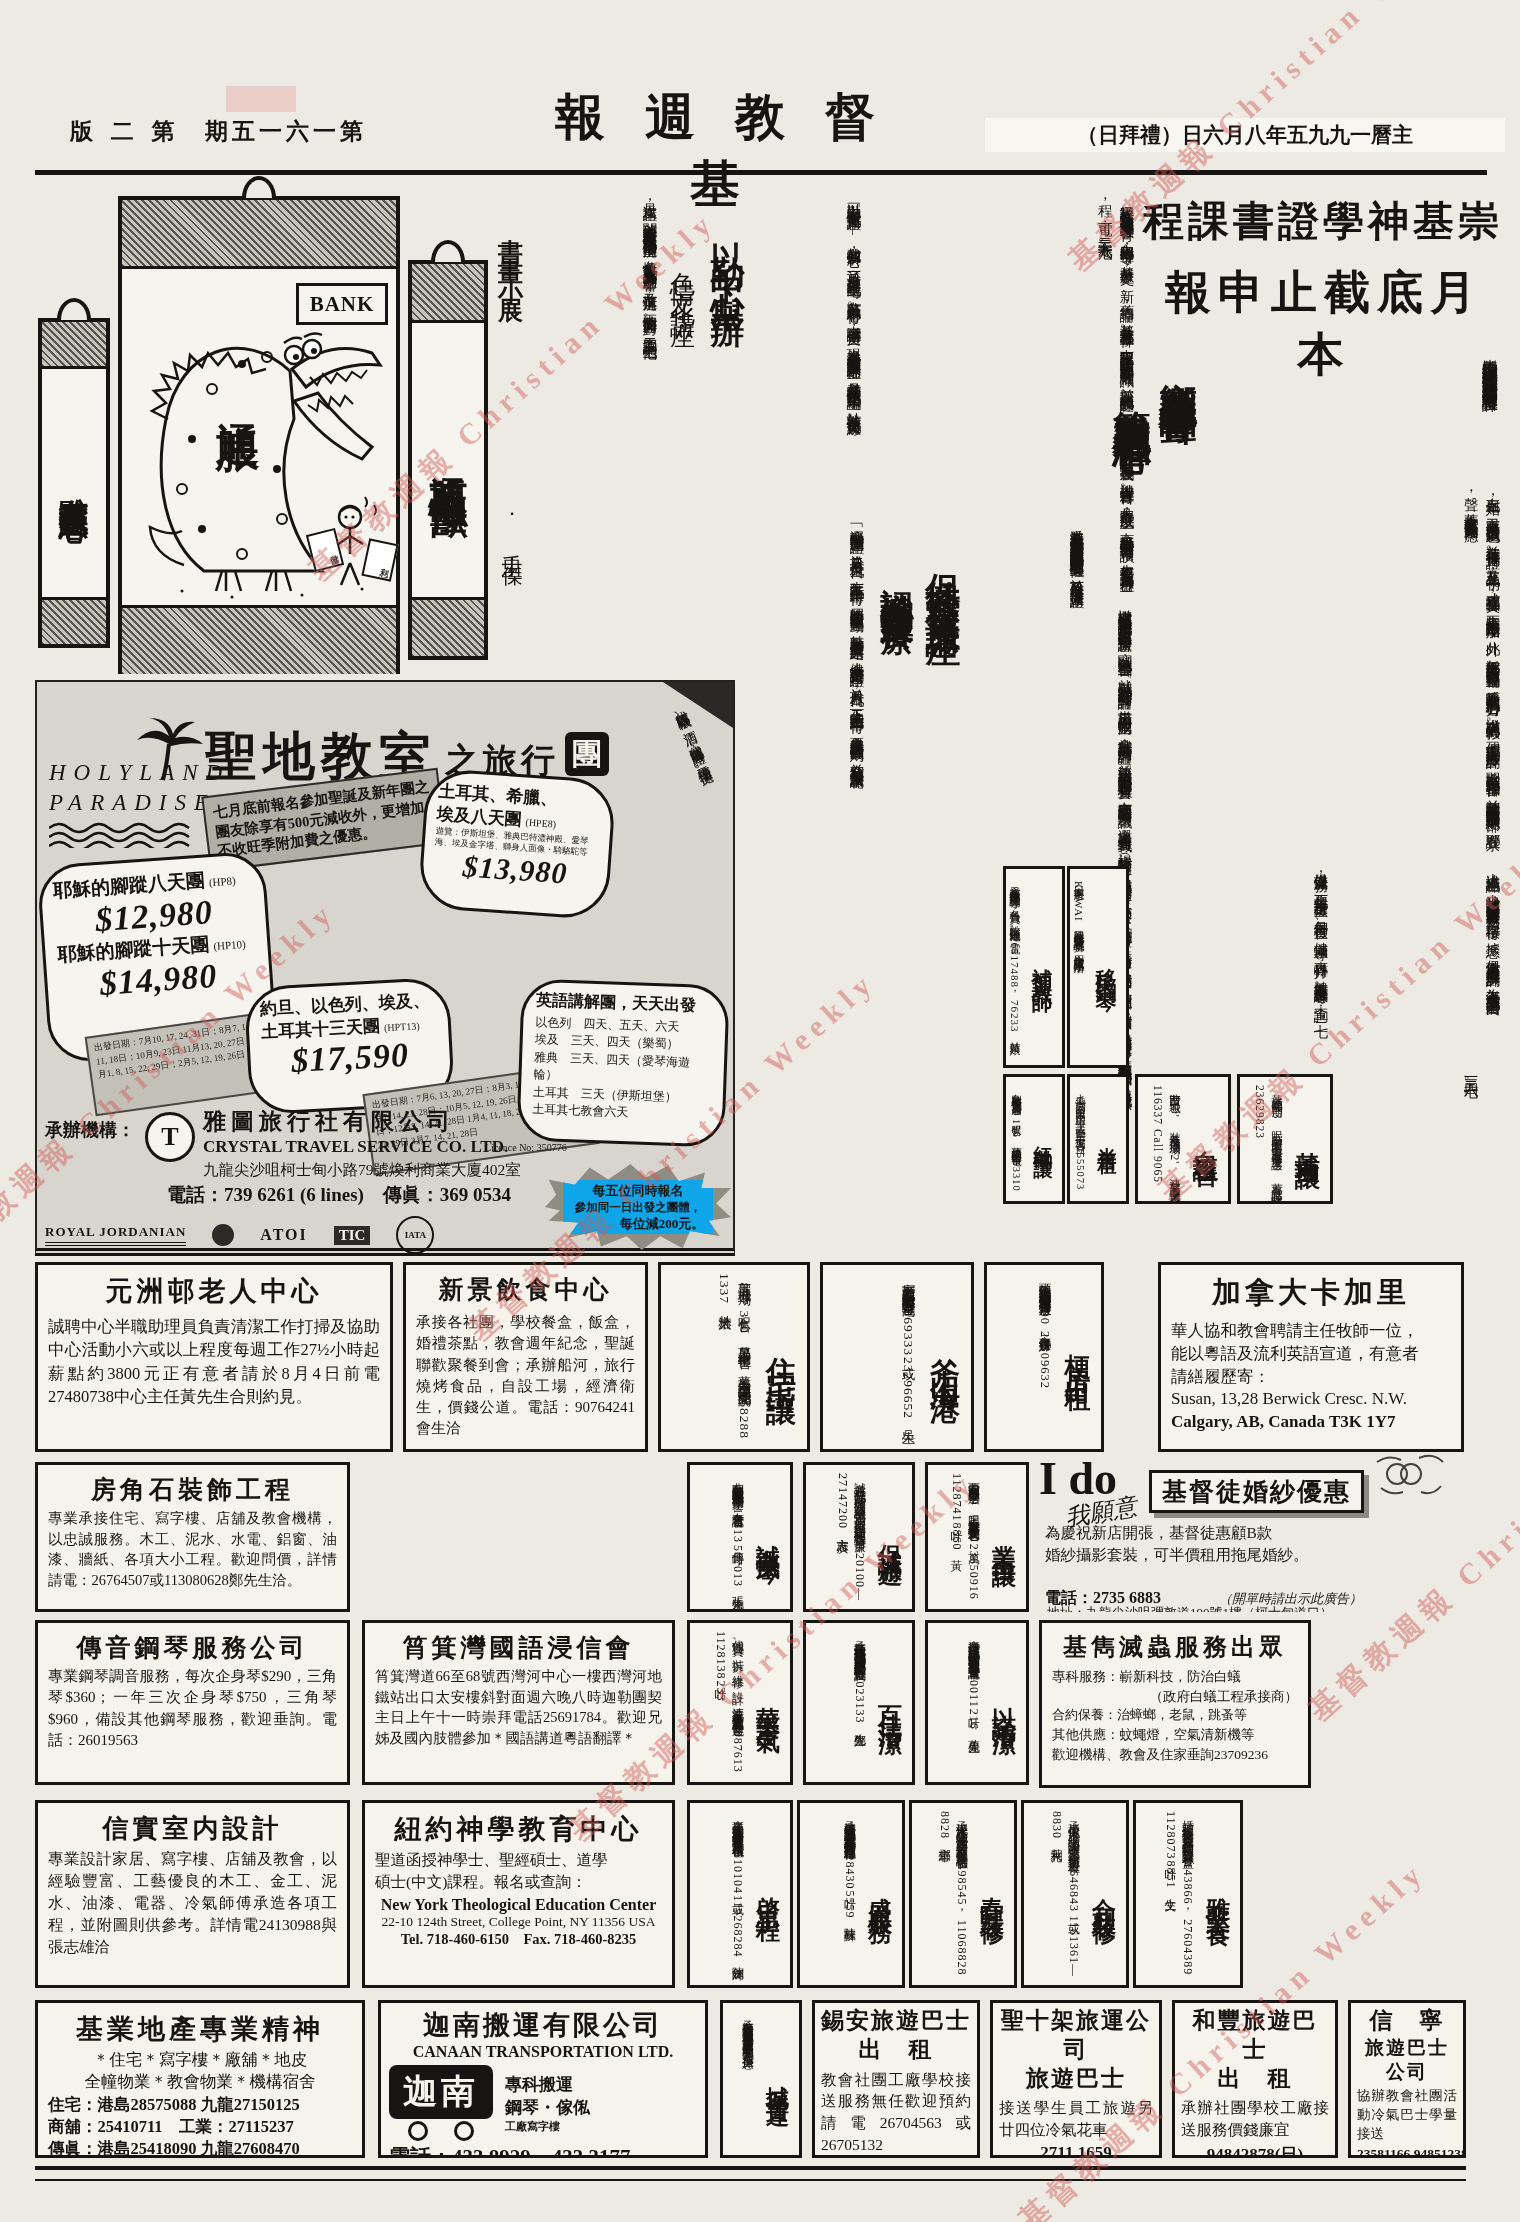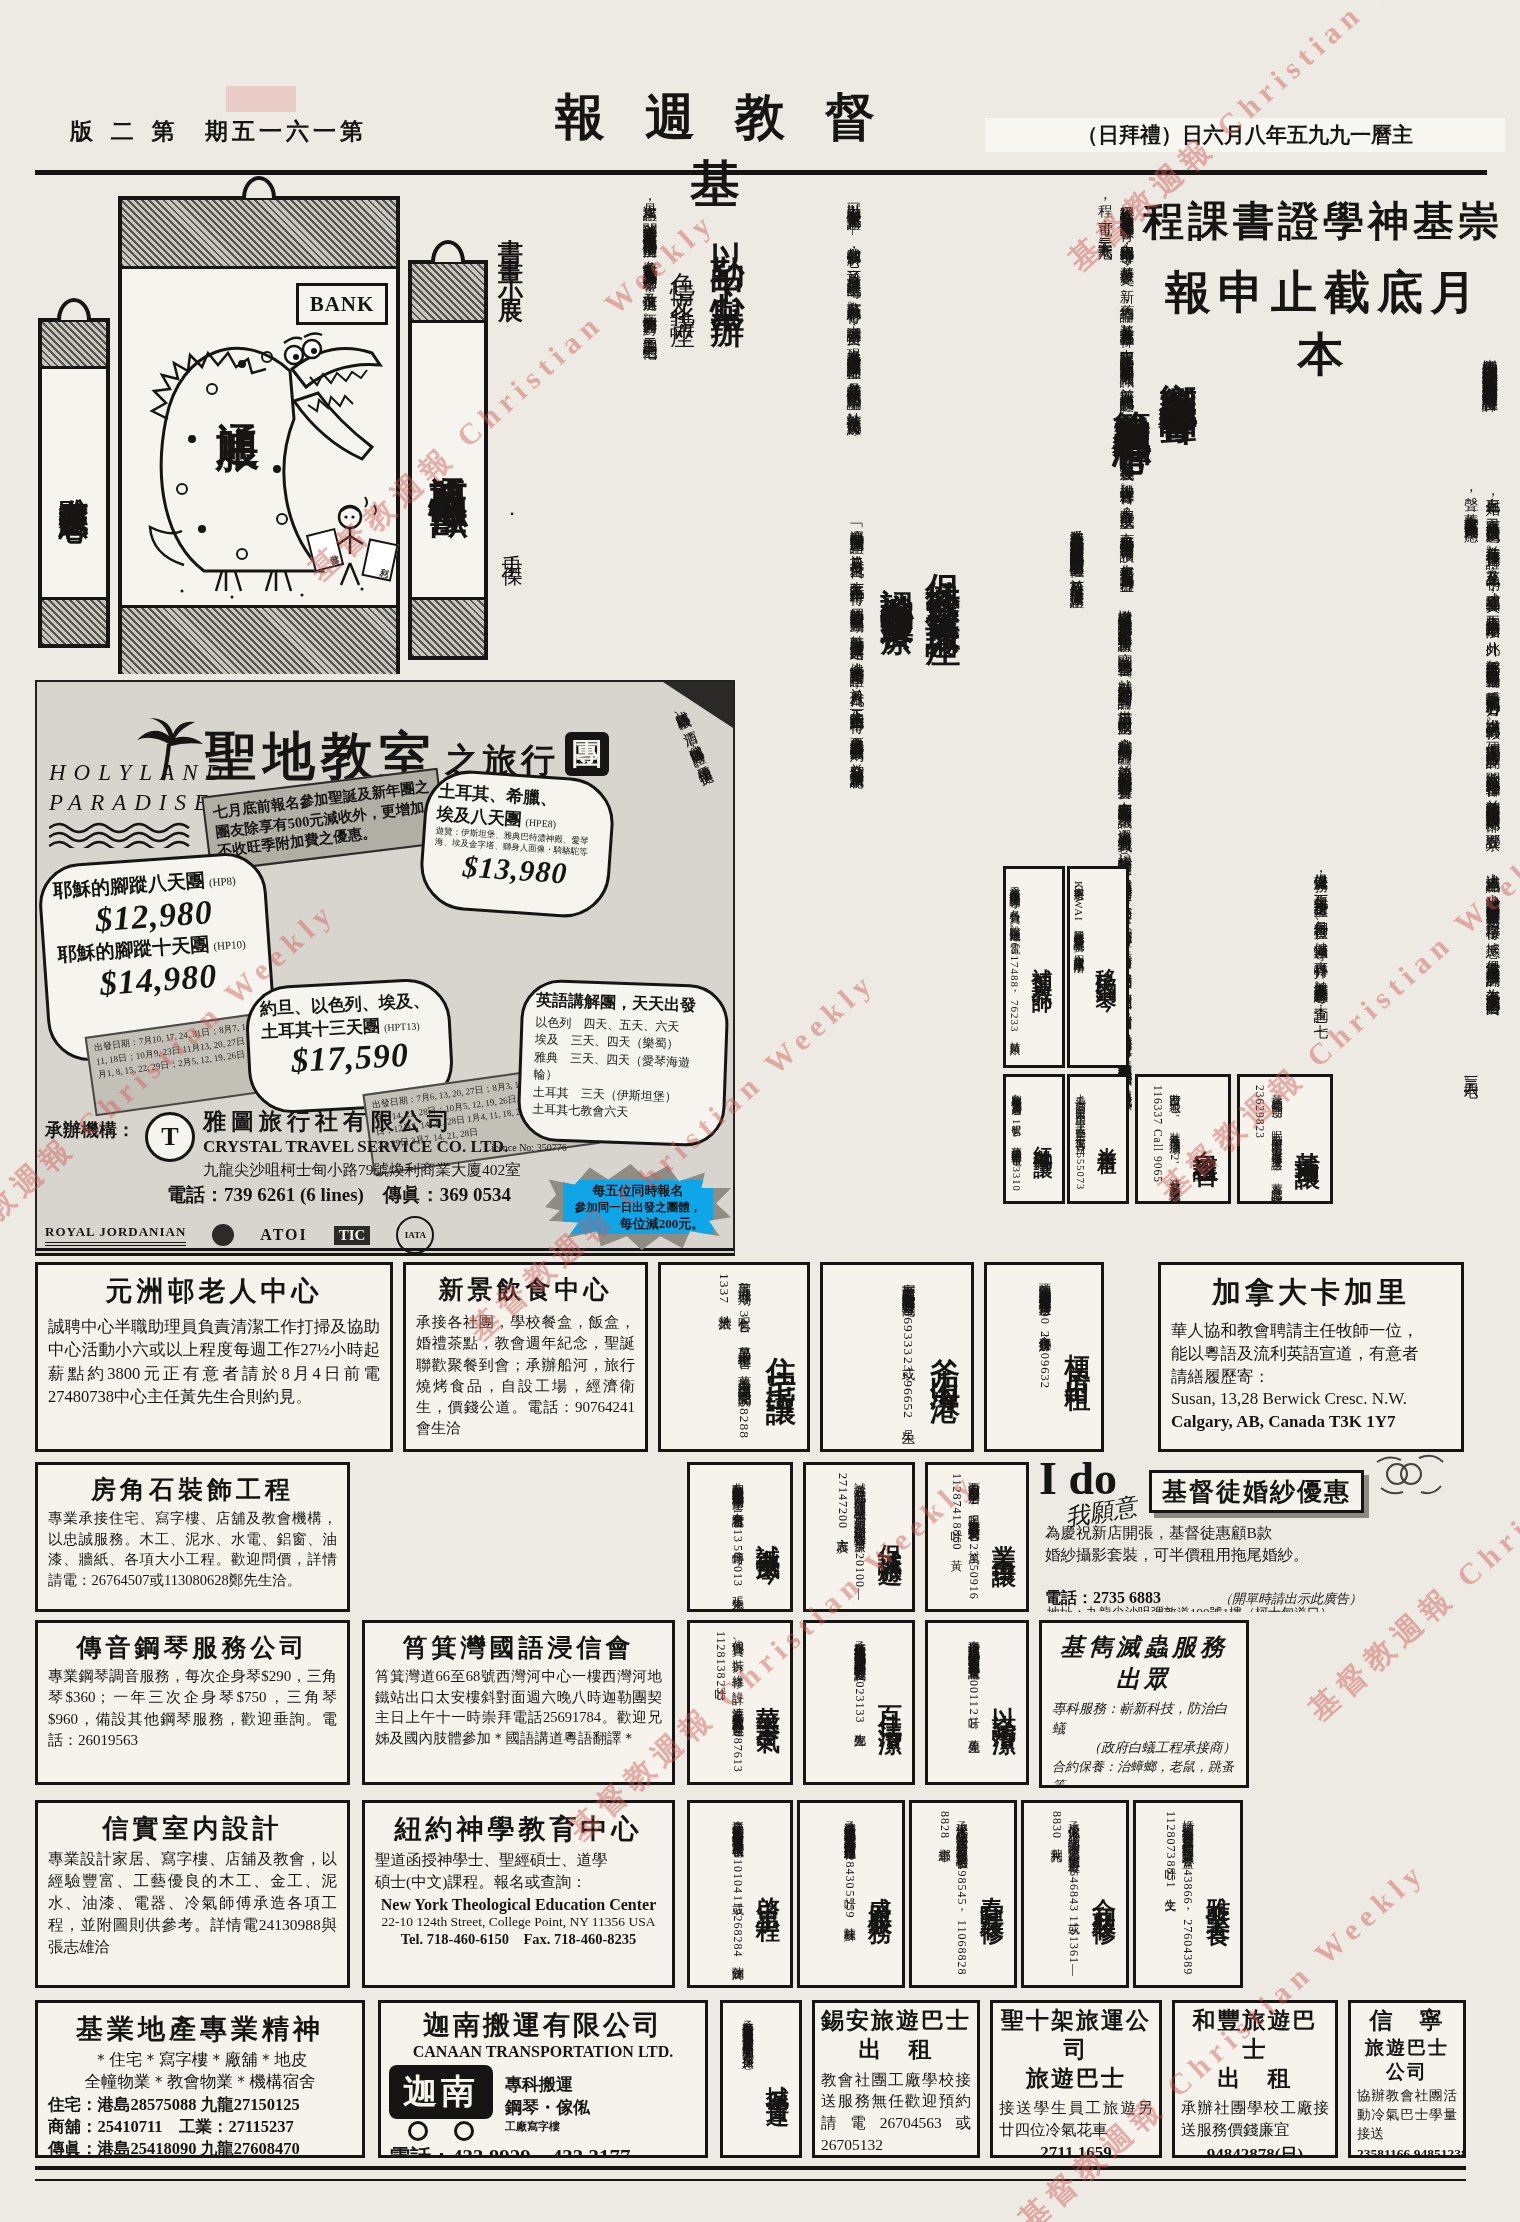--- a/index.html
+++ b/index.html
@@ -319,21 +319,21 @@
     <div class="vtext" style="font-size:12px;">代理買賣、裝拆、維修、設計、清洗及保養各類冷氣工程歡迎電27087613或1128138叶233</div>
   </div>
   <div class="ab cbox vbox" style="left:803px;top:1620px;width:112px;height:165px;">
     <div class="vtitle" style="font-size:24px;letter-spacing:8px;">百佳清潔</div>
     <div class="vtext" style="font-size:12px;">承接各類地板打臘蒸洗地毡滅蟲油漆牆紙水電冷氣維修工程歡迎查詢112023133鄭先生</div>
   </div>
   <div class="ab cbox vbox" style="left:925px;top:1620px;width:104px;height:165px;">
     <div class="vtitle" style="font-size:24px;letter-spacing:8px;">以諾清潔</div>
     <div class="vtext" style="font-size:12px;">專業清潔打臘洗地毡水晶室內油漆工程歡迎定期包月保養有意請電1110011叶216蕭先生</div>
   </div>
-  <div class="ab cbox hbox" style="left:1039px;top:1620px;width:210px;height:168px;font-style:italic;">
+  <div class="ab cbox hbox" style="left:1039px;top:1620px;width:272px;height:168px;">
     <div class="htitle" style="font-size:24px;margin-bottom:4px;">基雋滅蟲服務出眾</div>
     <div style="font-size:13.5px;line-height:1.45;">專科服務：嶄新科技，防治白蟻</div>
     <div style="font-size:13.5px;line-height:1.45;text-align:right;">（政府白蟻工程承接商）</div>
     <div style="font-size:13px;line-height:1.45;">合約保養：治蟑螂，老鼠，跳蚤等</div>
     <div style="font-size:13.5px;line-height:1.45;">其他供應：蚊蠅燈，空氣清新機等</div>
     <div style="font-size:13.5px;line-height:1.45;">歡迎機構、教會及住家垂詢23709236</div>
   </div>
 
   <div class="ab cbox hbox" style="left:35px;top:1800px;width:315px;height:188px;">
     <div class="htitle" style="font-size:26px;margin-bottom:2px;">信實室内設計</div>

